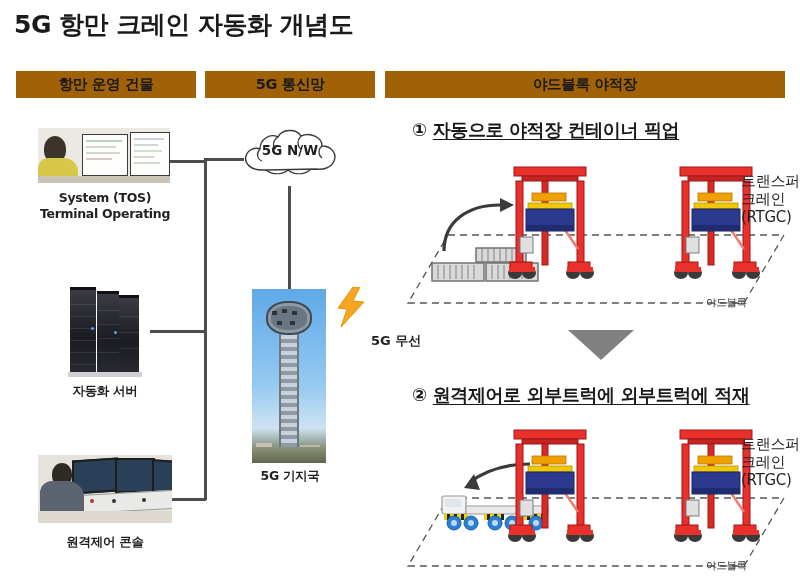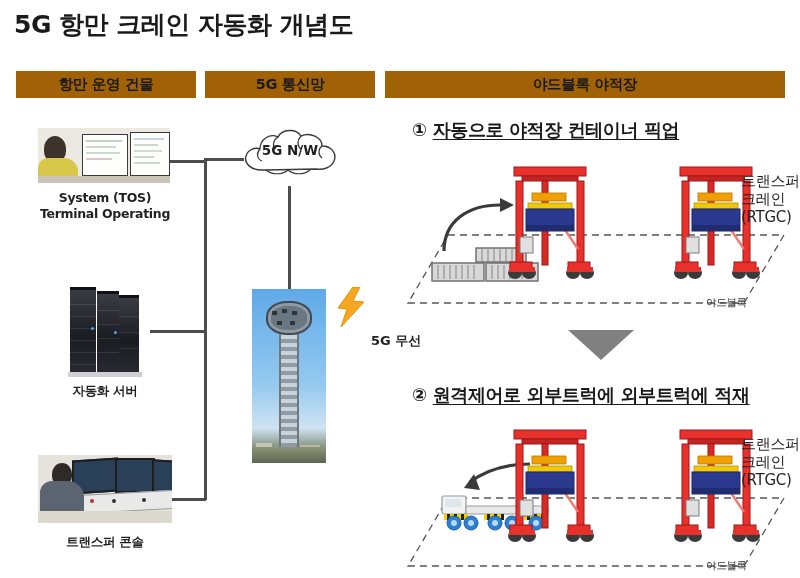--- a/index.html
+++ b/index.html
@@ -240,36 +240,37 @@
   <div class="scr s2"></div>
   <div class="scr s3"></div>
   <div class="desk"></div>
   <div class="btn" style="left:52px;top:44px"></div>
   <div class="btn" style="left:74px;top:44px;background:#333"></div>
   <div class="btn" style="left:104px;top:43px;background:#333"></div>
   <div class="phead"></div>
   <div class="pbody"></div>
   <div class="floor"></div>
 </div>
-<div class="abs caption" id="cap-con">트랜스퍼 콘솔</div>
+<div class="abs caption" id="cap-con">원격제어 콘솔</div>
 
 <div class="photo" id="ph-tower">
   <div class="mast"></div>
   <div class="crown"></div>
   <div class="lamp" style="left:20px;top:22px"></div>
   <div class="lamp" style="left:30px;top:20px"></div>
   <div class="lamp" style="left:40px;top:22px"></div>
   <div class="lamp" style="left:25px;top:32px"></div>
   <div class="lamp" style="left:38px;top:32px"></div>
   <div class="bld" style="left:4px;width:16px;height:12px"></div>
   <div class="bld" style="left:22px;width:12px;height:8px;background:#b7ae9d"></div>
   <div class="bld" style="left:48px;width:20px;height:10px;background:#bfb7a7"></div>
   <div class="ground"></div>
 </div>
 <div class="abs caption" id="cap-tower">
+  <div>5G 기지국</div>
 </div>
 
 <div class="abs" id="bolt">
   <svg width="30" height="40" viewBox="0 0 30 40">
     <path d="M17 0 L2 21 L11 22 L5 40 L28 15 L17 14 L24 0 Z" fill="#f5a623" stroke="#e59400" stroke-width="1"></path>
   </svg>
 </div>
 <div class="abs" id="cap-wireless">5G 무선</div>
 
 <div class="abs steptitle" id="step1">

